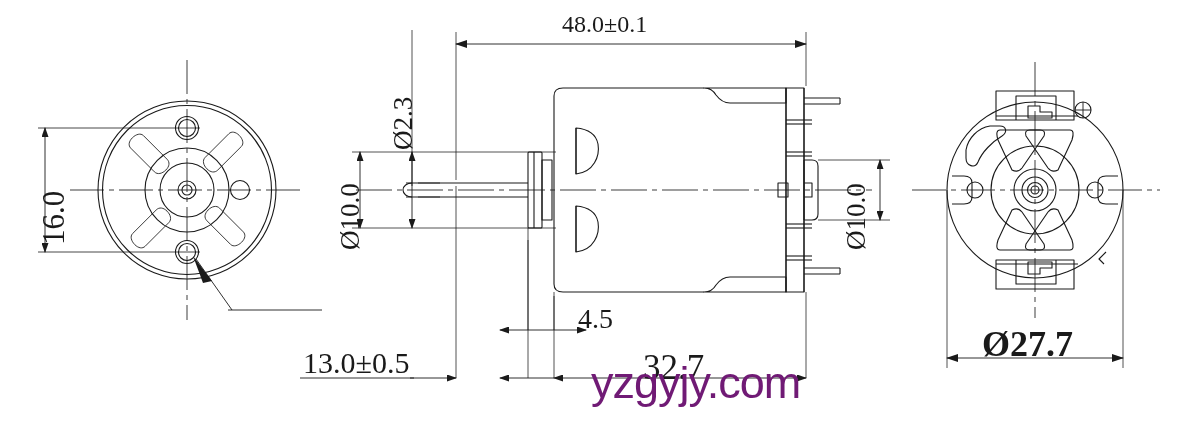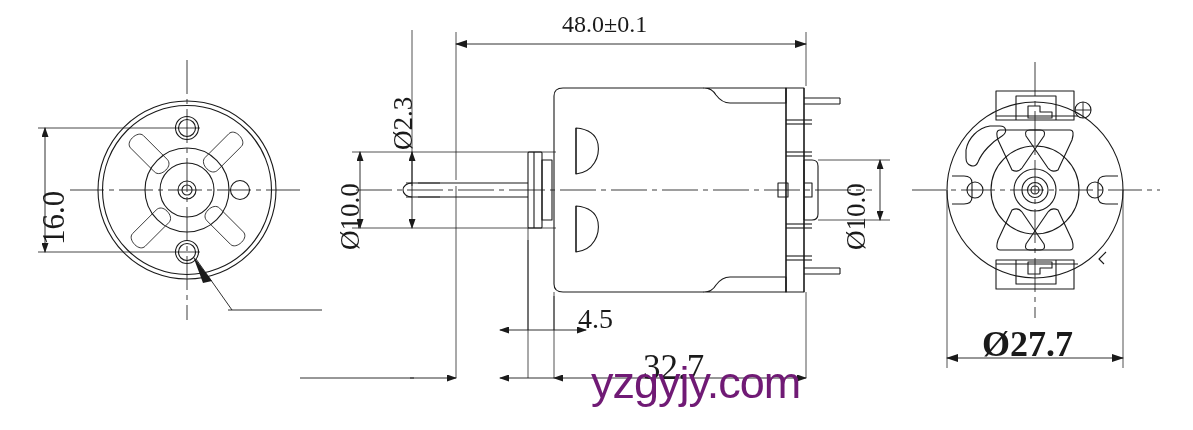--- a/index.html
+++ b/index.html
@@ -255,20 +255,21 @@
   <div class="txt serif rot90" style="left:390px;top:150px;font-size:27px;">Ø2.3</div>
 
   <div class="txt serif rot90" style="left:337px;top:250px;font-size:27px;">Ø10.0</div>
 
   <div class="txt serif rot90" style="left:843px;top:250px;font-size:27px;">Ø10.0</div>
 
   <div class="txt serif" style="left:562px;top:12px;font-size:24px;">48.0±0.1</div>
 
   <div class="txt serif" style="left:578px;top:305px;font-size:28px;">4.5</div>
 
+  <div class="txt serif" style="left:303px;top:348px;font-size:30px;">13.0±0.5</div>
 
   <div class="txt serif" style="left:643px;top:350px;font-size:35px;">32.7</div>
 
   <div class="txt serif bold" style="left:982px;top:326px;font-size:36px;">Ø27.7</div>
 
   <div class="txt wm" style="left:591px;top:360px;">yzgyjy.com</div>
 
 </div>
 
 </body></html>

